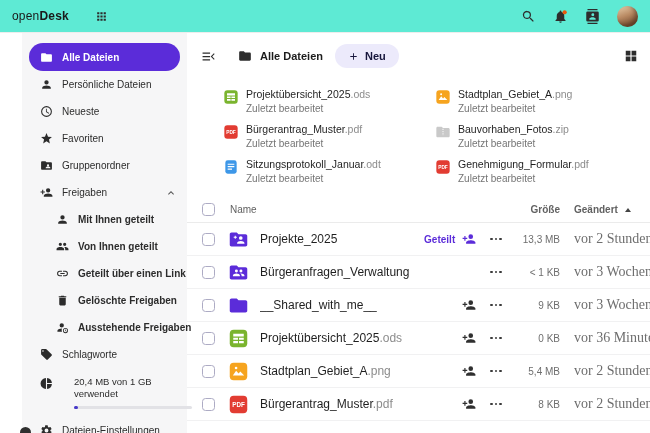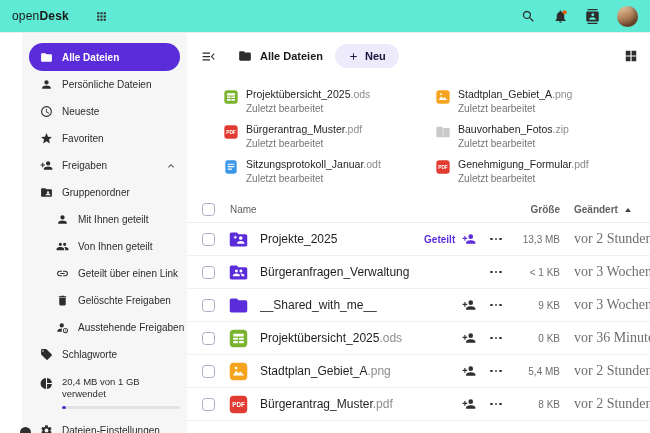--- a/index.html
+++ b/index.html
@@ -26,27 +26,27 @@
 
   
   .layout { flex:1; display:flex; min-height:0;margin-left:22px; }
 
   
   .sidebar { width:165px; flex:0 0 165px; background:#f6f6f7; padding-top:10px;
     position:relative; font-size:10px; color:#2c2c2c; }
   .nav-item { display:flex; align-items:center; gap:9px; height:27px;
     padding:0 10px 0 18px; cursor:pointer; white-space:nowrap; }
   .nav-item .nv-ic { width:13px; height:13px; flex:0 0 13px; color:#2c2c2c; }
-  .nav-item.indent { padding-left:34px; }
+  .nav-item.indent { padding-left:34px;font-weight:bold; }
   .nav-item.active { background:#5b2cd9; color:#fff; border-radius:15px;
     margin:0 7px; padding-left:11px; height:28px; font-weight:700; }
   .nav-item.active .nv-ic { color:#fff; }
   .nav-item .chevron { display:none; width:12px; height:12px; color:#555; }
   .nav-item[data-chevron] .chevron { display:inline-flex; margin-left:auto; }
-  .quota { display:flex; gap:9px; padding:8px 14px 0 18px; align-items:flex-start; }
+  .quota { display:flex; gap:21px; padding:8px 14px 0 18px; align-items:flex-start; }
   .quota .nv-ic { width:13px; height:13px; flex:0 0 13px; margin-top:1px; }
   .quota-label { font-size:9.5px; line-height:1.3; display:block; }
   .quota-bar { height:3px; background:#e2e2e6; border-radius:2px; margin-top:5px; width:118px; }
   .quota-fill { height:3px; width:4px; border-radius:2px; background:#4637c9; }
   .settings { margin-top:8px; }
   .corner-dot { position:absolute; left:-2px; bottom:-5px; width:11px; height:11px;
     border-radius:50%; background:#2f2f2f; cursor:pointer; }
 
   
   .main { flex:1; display:flex; flex-direction:column; min-width:0; background:#fff; }
@@ -172,42 +172,42 @@
           </div>
           <div class="nav-item">
             <span class="ic nv-ic">
               <svg viewBox="0 0 24 24">
                 <path d="M12 17.3 18.2 21l-1.6-7 5.4-4.8-7.2-.6L12 2 9.2 8.6 2 9.2 7.5 14l-1.7 7z"></path>
               </svg>
             </span>
             <span class="nv-label">Favoriten</span>
 
           </div>
+          <div class="nav-item">
+            <span class="ic nv-ic">
+              <svg viewBox="0 0 24 24">
+                <path d="M10 4H4c-1.1 0-2 .9-2 2v12c0 1.1.9 2 2 2h16c1.1 0 2-.9 2-2V8c0-1.1-.9-2-2-2h-8l-2-2z"></path>
+                <path fill="#f6f6f7" d="M14.8 9.6a2.1 2.1 0 1 1-2.1 2.1 2.1 2.1 0 0 1 2.1-2.1zm-4.3 7.6v-1c0-1.4 2.9-2.2 4.3-2.2s4.3.8 4.3 2.2v1z"></path>
+              </svg>
+            </span>
+            <span class="nv-label">Gruppenordner</span>
+
+          </div>
           <div class="nav-item" data-chevron="up">
             <span class="ic nv-ic">
               <svg viewBox="0 0 24 24">
                 <path d="M15 14c-2.7 0-8 1.3-8 4v2h16v-2c0-2.7-5.3-4-8-4zm0-2a4 4 0 1 0-4-4 4 4 0 0 0 4 4zM6 10V7H4v3H1v2h3v3h2v-3h3v-2z"></path>
               </svg>
             </span>
             <span class="nv-label">Freigaben</span>
             <span class="ic chevron">
               <svg viewBox="0 0 24 24">
                 <path d="M7.4 15.4 12 10.8l4.6 4.6L18 14l-6-6-6 6z"></path>
               </svg>
             </span>
-          </div>
-          <div class="nav-item">
-            <span class="ic nv-ic">
-              <svg viewBox="0 0 24 24">
-                <path d="M10 4H4c-1.1 0-2 .9-2 2v12c0 1.1.9 2 2 2h16c1.1 0 2-.9 2-2V8c0-1.1-.9-2-2-2h-8l-2-2z"></path>
-                <path fill="#f6f6f7" d="M14.8 9.6a2.1 2.1 0 1 1-2.1 2.1 2.1 2.1 0 0 1 2.1-2.1zm-4.3 7.6v-1c0-1.4 2.9-2.2 4.3-2.2s4.3.8 4.3 2.2v1z"></path>
-              </svg>
-            </span>
-            <span class="nv-label">Gruppenordner</span>
-
           </div>
           <div class="nav-item indent">
             <span class="ic nv-ic">
               <svg viewBox="0 0 24 24">
                 <path d="M12 12a4 4 0 1 0-4-4 4 4 0 0 0 4 4zm0 2c-2.7 0-8 1.3-8 4v2h16v-2c0-2.7-5.3-4-8-4z"></path>
               </svg>
             </span>
             <span class="nv-label">Mit Ihnen geteilt</span>
 
           </div>

